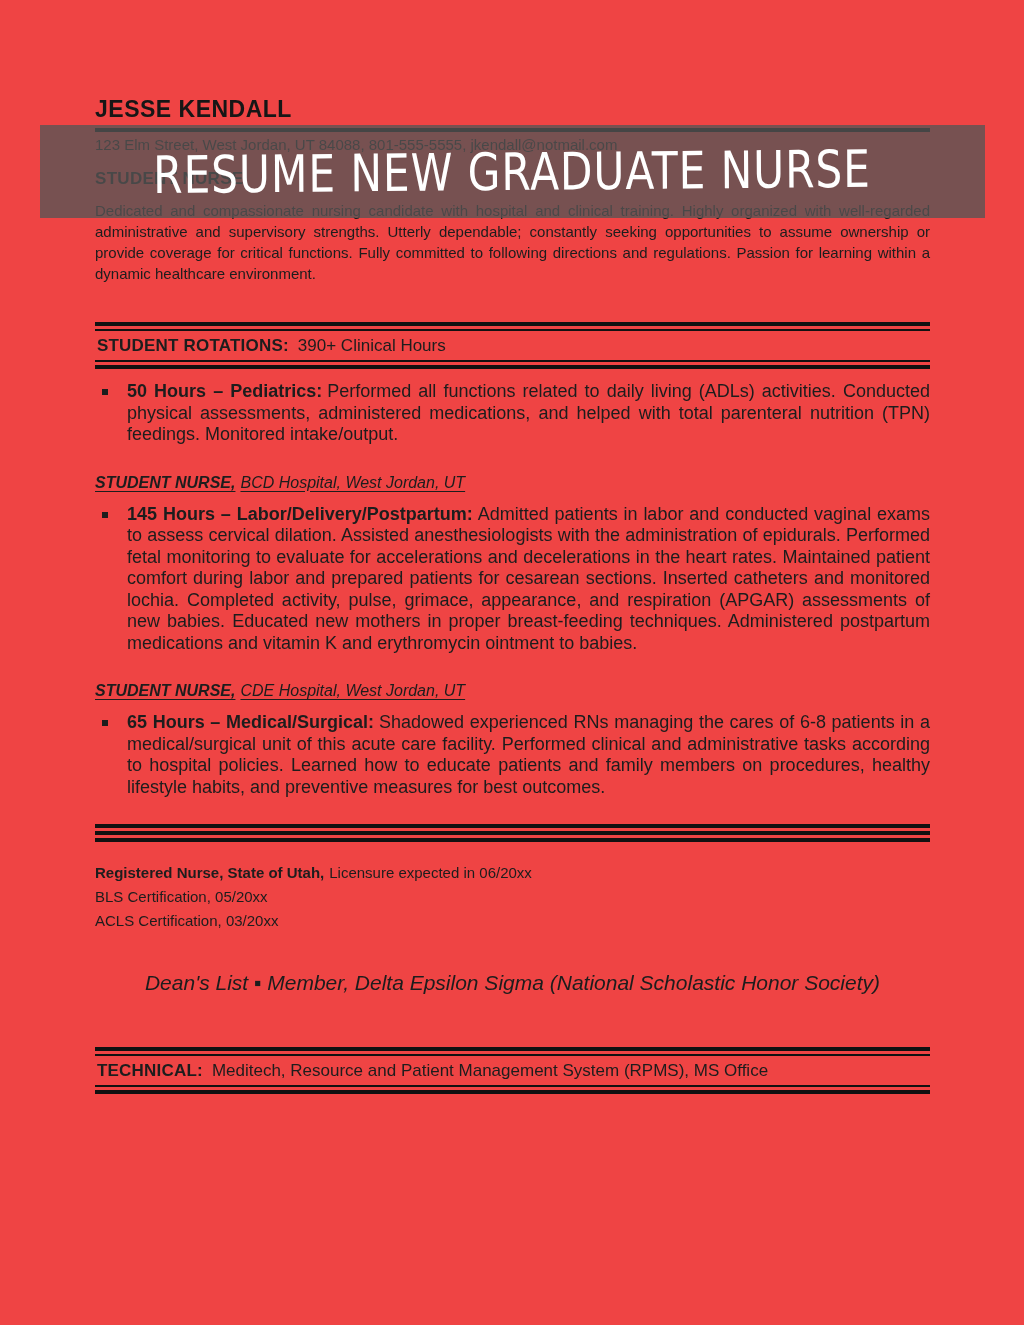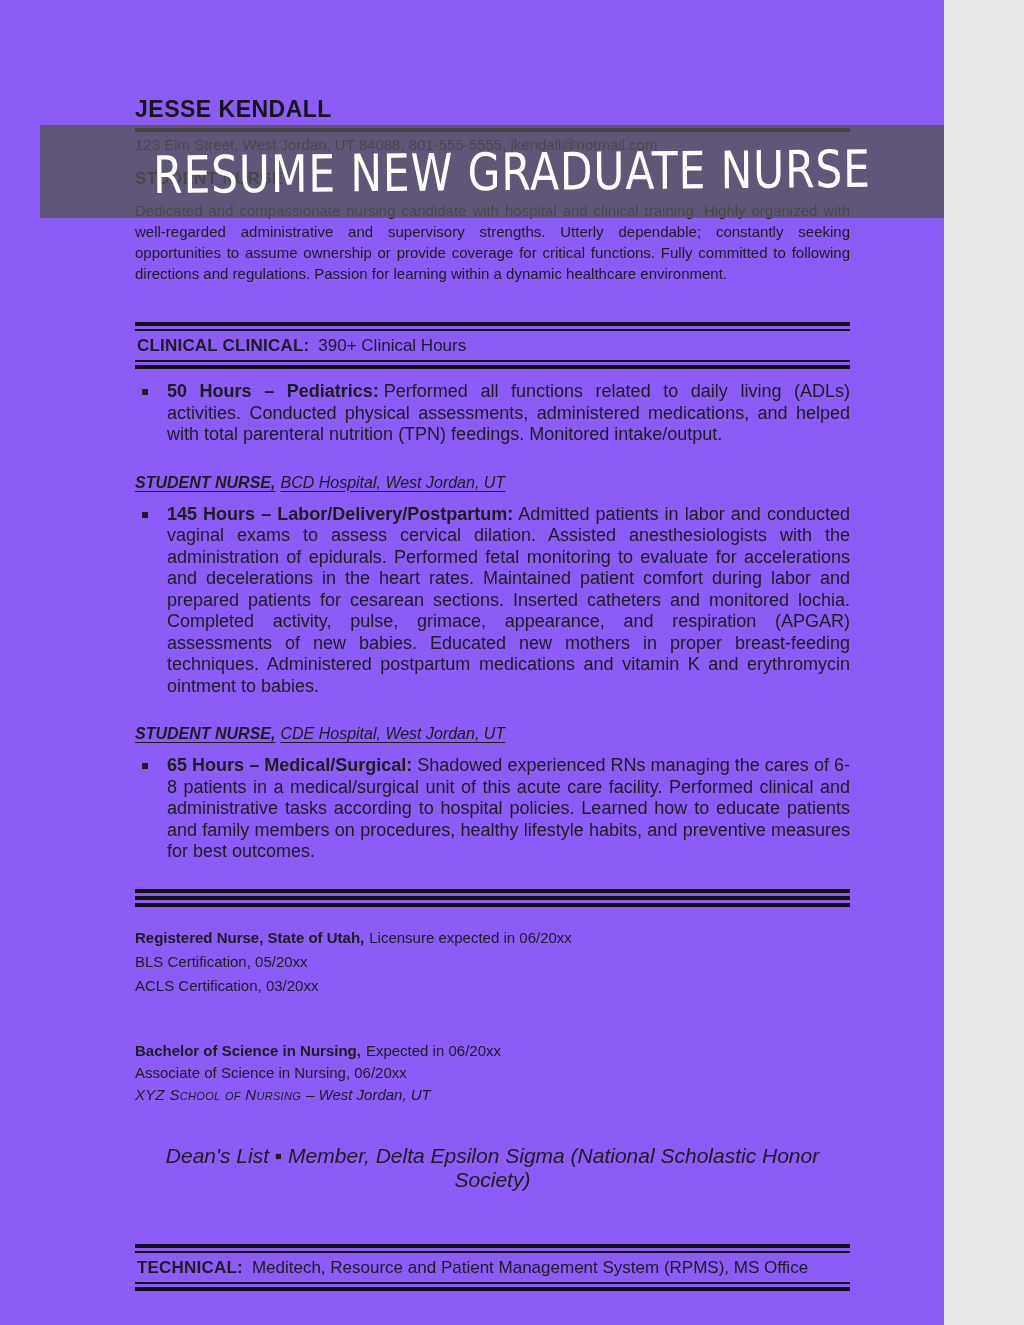--- a/index.html
+++ b/index.html
@@ -1,25 +1,24 @@
 <!DOCTYPE html>
 <html><head>
 <meta charset="utf-8">
 <style>
   * { margin: 0; padding: 0; box-sizing: border-box; }
   html, body { background: #e8e8e8; }
   .page {
     position: relative;
-    width: 944px;
+    width: 1024px;
     height: 1325px;
-    background: #8b5cf6;
+    background: #ef4444;
     color: #1d1d1d;
     font-family: "Liberation Sans", sans-serif;
     overflow: hidden;
-    padding-left: 40px;
   }
   .content { padding: 96px 94px 0 95px; }
 
   
   .name {
     font-size: 23px;
     font-weight: bold;
     letter-spacing: 0.5px;
     color: #161616;
   }
@@ -147,21 +146,21 @@
     <div class="name">JESSE KENDALL</div>
     <div class="name-rule"></div>
     <div class="contact-line">123 Elm Street, West Jordan, UT 84088, 801-555-5555, jkendall@notmail.com</div>
 
     <div class="profile-title">STUDENT NURSE</div>
     <div class="summary">Dedicated and compassionate nursing candidate with hospital and clinical training. Highly organized with well-regarded administrative and supervisory strengths. Utterly dependable; constantly seeking opportunities to assume ownership or provide coverage for critical functions. Fully committed to following directions and regulations. Passion for learning within a dynamic healthcare environment.</div>
 
     <div class="section-block">
       <div class="rule-top"></div>
       <div class="section-title-row">
-        <span class="section-label">CLINICAL CLINICAL:</span><span class="section-value">390+ Clinical Hours</span>
+        <span class="section-label">STUDENT ROTATIONS:</span><span class="section-value">390+ Clinical Hours</span>
       </div>
       <div class="rule-bottom"></div>
     </div>
 
     <div class="bullet-row">
       <div class="bullet-marker-col">
           <span class="bullet-square"></span>
         </div>
       <div class="bullet-body">
         <span class="bullet-lead">50 Hours – Pediatrics:</span><span>Performed all functions related to daily living (ADLs) activities. Conducted physical assessments, administered medications, and helped with total parenteral nutrition (TPN) feedings. Monitored intake/output.</span>
@@ -196,29 +195,20 @@
       <div class="rule-top"></div>
       <div class="rule-bottom"></div>
     </div>
 
     <div class="edu-line edu-first">
       <span class="edu-lead">Registered Nurse, State of Utah,</span><span>Licensure expected in 06/20xx</span>
     </div>
     <div class="edu-line">BLS Certification, 05/20xx</div>
     <div class="edu-line">ACLS Certification, 03/20xx</div>
 
-    <div class="edu-group2">
-      <div class="edu-line">
-        <span class="edu-lead">Bachelor of Science in Nursing,</span><span>Expected in 06/20xx</span>
-      </div>
-      <div class="edu-line">Associate of Science in Nursing, 06/20xx</div>
-      <div class="edu-line school-line">
-        <span class="school-name">XYZ School of Nursing</span><span>– West Jordan, UT</span>
-      </div>
-    </div>
 
     <div class="honors-line">Dean's List ▪ Member, Delta Epsilon Sigma (National Scholastic Honor Society)</div>
 
     <div class="section-block technical-block">
       <div class="rule-top"></div>
       <div class="section-title-row">
         <span class="section-label">TECHNICAL:</span><span class="section-value">Meditech, Resource and Patient Management System (RPMS), MS Office</span>
       </div>
       <div class="rule-bottom"></div>
     </div>

